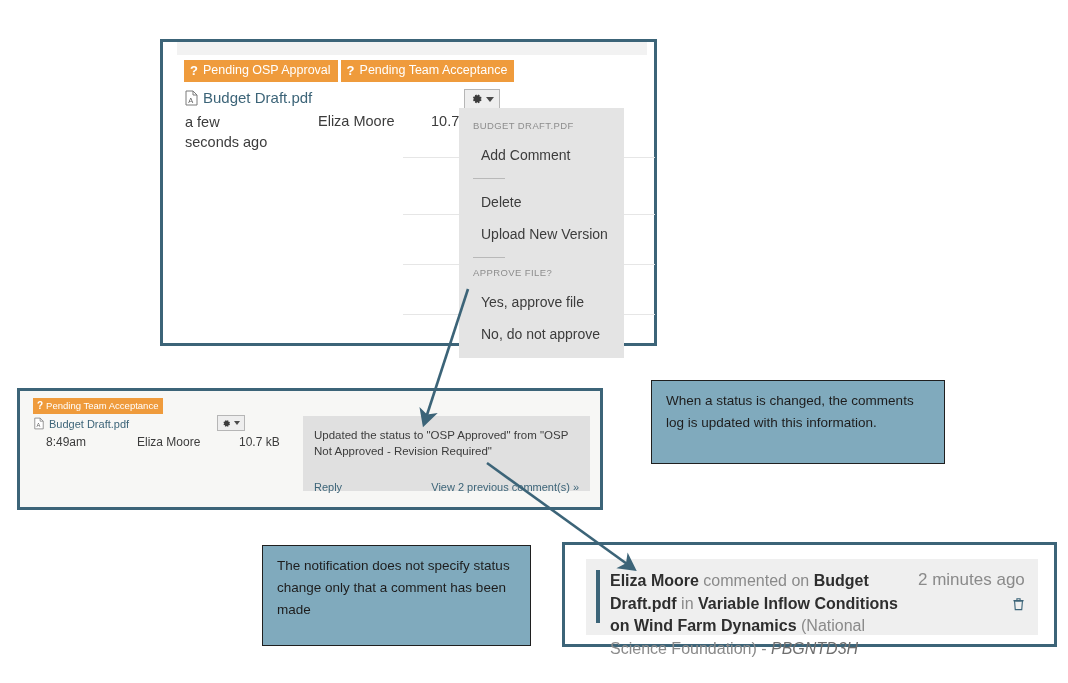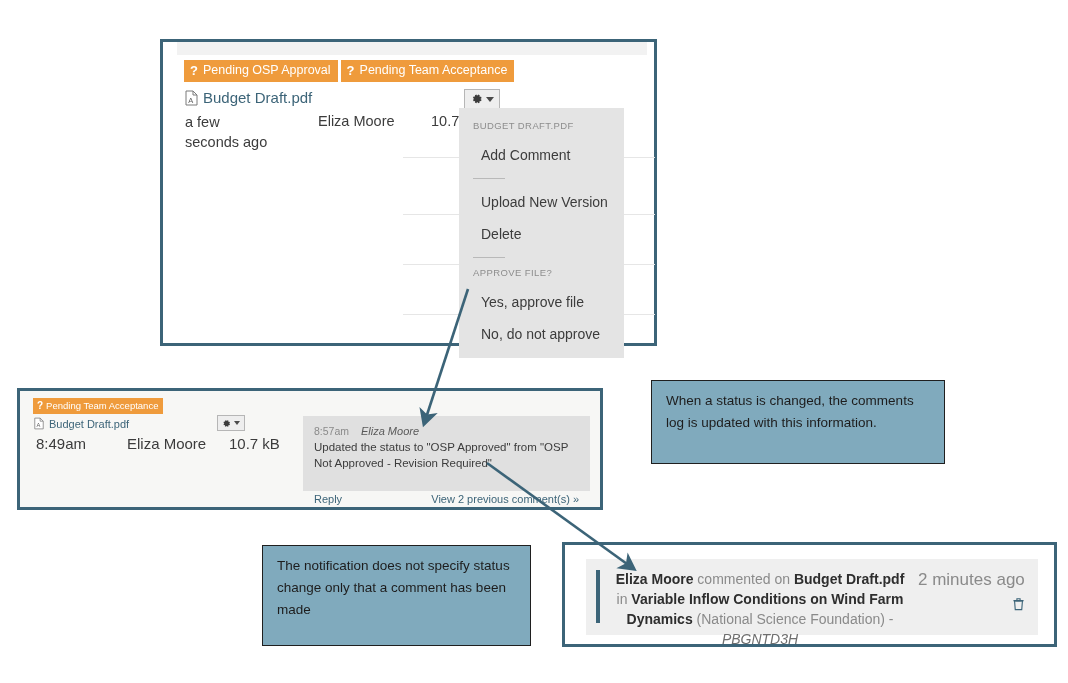--- a/index.html
+++ b/index.html
@@ -168,26 +168,25 @@
     display: flex;
     padding: 11px 12px 12px 10px;
   }
   .notif-accent {
     width: 4px;
     background: #3c6478;
     flex: 0 0 auto;
     margin-right: 10px;
   }
   .notif-text {
-    font-size: 14px;
+    font-size: 16px;
     line-height: 1.42;
     color: #8a8a8a;
     flex: 1 1 auto;
     max-width: 300px;
-    text-align: center;
   }
   .notif-text b { color: #2e2e2e; }
   .notif-text i { font-style: italic; color: #6e6e6e; }
   .notif-right {
     flex: 0 0 auto;
     text-align: right;
     padding-left: 8px;
   }
   .notif-time {
     font-size: 17px;
@@ -268,22 +267,22 @@
         <path fill="#3c3c3c" d="M14.2 9.1l-1.2-.5a5 5 0 0 0 0-1.2l1.2-.5-.9-2.2-1.2.5a5 5 0 0 0-.9-.9l.5-1.2L9.5 2l-.5 1.2a5 5 0 0 0-1.2 0L7.3 2l-2.2.9.5 1.2a5 5 0 0 0-.9.9l-1.2-.5L2.6 6.7l1.2.5a5 5 0 0 0 0 1.2l-1.2.5.9 2.2 1.2-.5a5 5 0 0 0 .9.9l-.5 1.2 2.2.9.5-1.2a5 5 0 0 0 1.2 0l.5 1.2 2.2-.9-.5-1.2a5 5 0 0 0 .9-.9l1.2.5z"></path>
       </svg>
       <span class="caret"></span>
     </div>
   </div>
 
   <div class="menu" style="left:459px; top:108px; width:165px;">
     <div class="menu-header">BUDGET DRAFT.PDF</div>
     <div class="menu-item">Add Comment</div>
     <div class="menu-sep"></div>
+    <div class="menu-item">Delete</div>
     <div class="menu-item">Upload New Version</div>
-    <div class="menu-item">Delete</div>
     <div class="menu-sep"></div>
     <div class="menu-header">APPROVE FILE?</div>
     <div class="menu-item">Yes, approve file</div>
     <div class="menu-item">No, do not approve</div>
   </div>
 
   <div class="panel" style="left:17px; top:388px; width:586px; height:122px; background:#f7f7f5;">
 
     <div class="badge small" style="position:absolute; left:13px; top:7px;">
       <span class="qm">?</span>
@@ -292,39 +291,35 @@
 
     <div class="file-line" style="position:absolute; left:14px; top:26px;">
       <svg class="pdf-icon" width="10" height="13" viewBox="0 0 13 16">
         <path d="M1 1 h7 l4 4 v10 h-11 z" fill="#ffffff" stroke="#7b7b7b" stroke-width="1"></path>
         <path d="M8 1 v4 h4" fill="none" stroke="#7b7b7b" stroke-width="1"></path>
         <text x="3.2" y="12.6" font-family="Liberation Sans, sans-serif" font-size="7.5" fill="#5a5a5a">A</text>
       </svg>
       <span class="file-name small">Budget Draft.pdf</span>
     </div>
 
-    <div class="meta-row" style="position:absolute; left:16px; top:44px; width:250px; height:16px; font-size:15px;">
+    <div class="meta-row" style="position:absolute; left:26px; top:44px; width:250px; height:16px; font-size:12px;">
       <span class="col-time">8:49am</span>
       <span class="col-user" style="left:91px;">Eliza Moore</span>
       <span class="col-size" style="left:193px;">10.7 kB</span>
     </div>
 
     <div class="gear-btn" style="position:absolute; left:197px; top:24px; width:28px; height:16px;">
       <svg width="9" height="9" viewBox="0 0 16 16">
         <path fill="#3c3c3c" d="M8 5.2a2.8 2.8 0 1 0 0 5.6 2.8 2.8 0 0 0 0-5.6zm0 4.2a1.4 1.4 0 1 1 0-2.8 1.4 1.4 0 0 1 0 2.8z"></path>
         <path fill="#3c3c3c" d="M14.2 9.1l-1.2-.5a5 5 0 0 0 0-1.2l1.2-.5-.9-2.2-1.2.5a5 5 0 0 0-.9-.9l.5-1.2L9.5 2l-.5 1.2a5 5 0 0 0-1.2 0L7.3 2l-2.2.9.5 1.2a5 5 0 0 0-.9.9l-1.2-.5L2.6 6.7l1.2.5a5 5 0 0 0 0 1.2l-1.2.5.9 2.2 1.2-.5a5 5 0 0 0 .9.9l-.5 1.2 2.2.9.5-1.2a5 5 0 0 0 1.2 0l.5 1.2 2.2-.9-.5-1.2a5 5 0 0 0 .9-.9l1.2.5z"></path>
       </svg>
       <span class="caret" style="border-left-width:3px;border-right-width:3px;border-top-width:4px;"></span>
     </div>
 
     <div class="comment-box" style="left:283px; top:25px; width:287px; height:75px;">
-      <div class="comment-head">
-        <span>8:57am</span>
-        <span class="who">Eliza Moore</span>
-      </div>
       <div class="comment-body">Updated the status to "OSP Approved" from "OSP Not Approved - Revision Required"</div>
       <div class="comment-actions">
         <span>Reply</span>
         <span>View 2 previous comment(s) »</span>
       </div>
     </div>
   </div>
 
   <div class="panel" style="left:562px; top:542px; width:495px; height:105px;">
     <div class="notif" style="left:21px; top:14px; width:452px; height:76px;">

